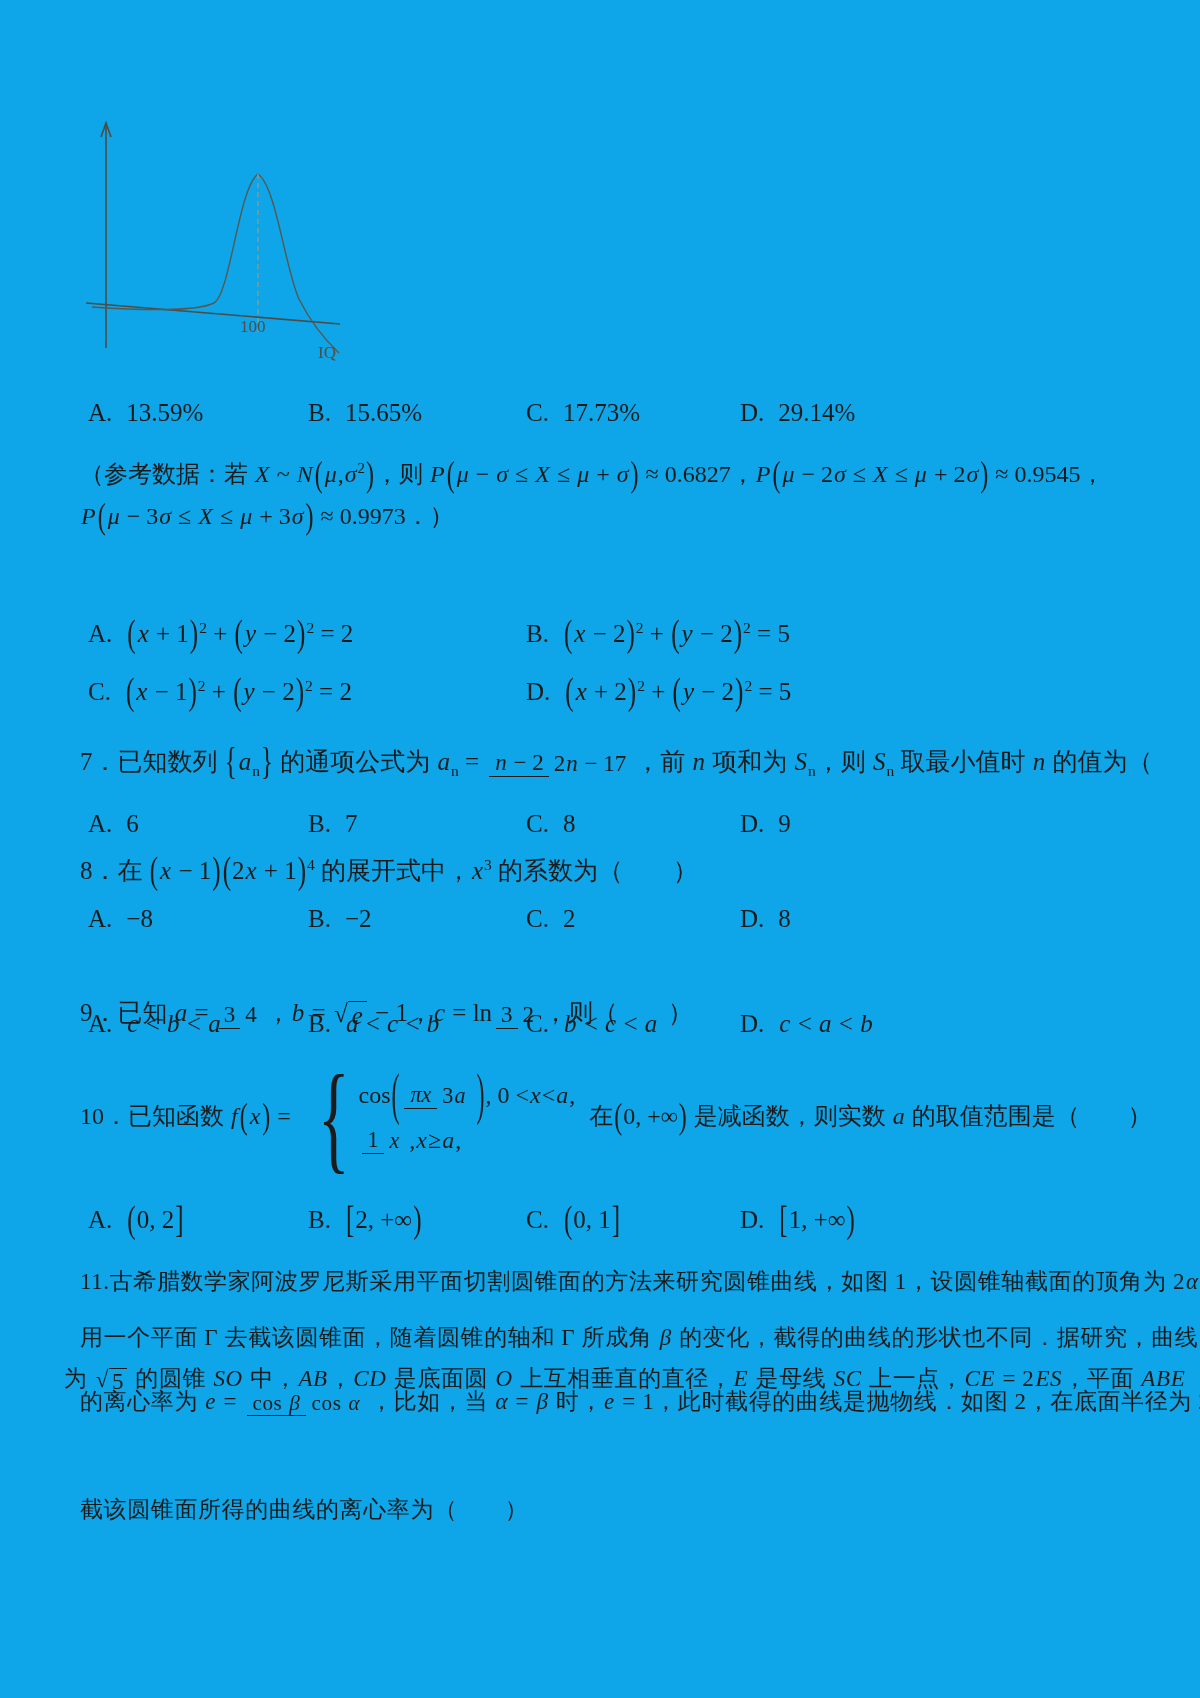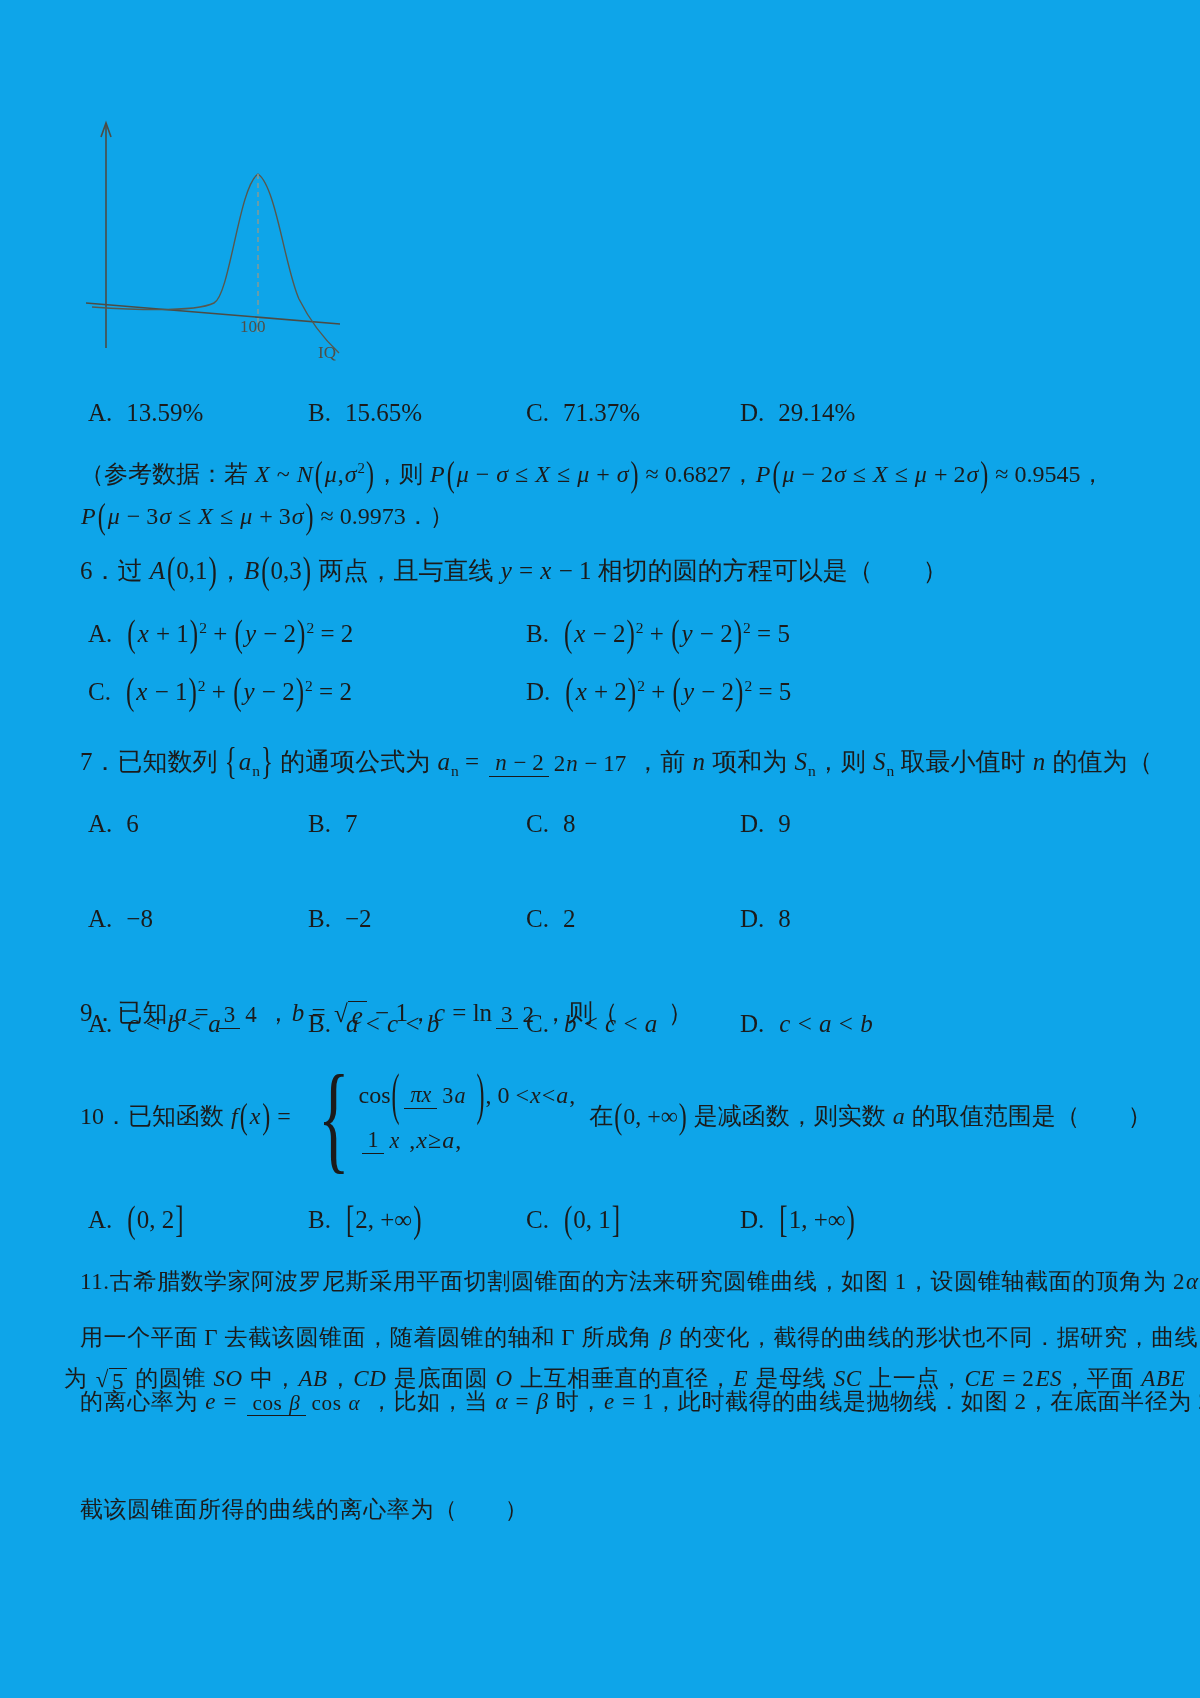--- a/index.html
+++ b/index.html
@@ -56,38 +56,35 @@
     <span class="opt c1">
         <span class="k">A.</span>
         <span class="ov">13.59%</span>
       </span>
     <span class="opt c2">
         <span class="k">B.</span>
         <span class="ov">15.65%</span>
       </span>
     <span class="opt c3">
         <span class="k">C.</span>
-        <span class="ov">71.37%</span>
+        <span class="ov">17.73%</span>
       </span>
     <span class="opt c4">
         <span class="k">D.</span>
         <span class="ov">29.14%</span>
       </span>
   </div>
 
   <div class="line fs24" style="top:436px;height:54px;align-items:flex-end;">
       <span class="ov">（参考数据：若 <span class="v">X</span> ~ <span class="v">N</span><span class="tp">(</span><span class="v">μ</span>,<span class="v">σ</span><sup>2</sup><span class="tp">)</span>，则 <span class="v">P</span><span class="tp">(</span><span class="v">μ</span> − <span class="v">σ</span> ≤ <span class="v">X</span> ≤ <span class="v">μ</span> + <span class="v">σ</span><span class="tp">)</span> ≈ 0.6827，<span class="v">P</span><span class="tp">(</span><span class="v">μ</span> − 2<span class="v">σ</span> ≤ <span class="v">X</span> ≤ <span class="v">μ</span> + 2<span class="v">σ</span><span class="tp">)</span> ≈ 0.9545，</span>
     </div>
   <div class="line fs24" style="top:492px;height:48px;">
       <span class="ov"><span class="v">P</span><span class="tp">(</span><span class="v">μ</span> − 3<span class="v">σ</span> ≤ <span class="v">X</span> ≤ <span class="v">μ</span> + 3<span class="v">σ</span><span class="tp">)</span> ≈ 0.9973．）</span>
     </div>
 
-  <div class="line" style="top:548px;height:44px;">
-      <span class="ov">6．过 <span class="v">A</span><span class="tp">(</span>0,1<span class="tp">)</span>，<span class="v">B</span><span class="tp">(</span>0,3<span class="tp">)</span> 两点，且与直线 <span class="v">y</span> = <span class="v">x</span> − 1 相切的圆的方程可以是（　　）</span>
-    </div>
   <div class="optrow" style="top:606px;height:56px;">
     <span class="opt c1">
         <span class="k">A.</span>
         <span class="ov"><span class="tp">(</span><span class="v">x</span> + 1<span class="tp">)</span><sup>2</sup> + <span class="tp">(</span><span class="v">y</span> − 2<span class="tp">)</span><sup>2</sup> = 2</span>
       </span>
     <span class="opt c3">
         <span class="k">B.</span>
         <span class="ov"><span class="tp">(</span><span class="v">x</span> − 2<span class="tp">)</span><sup>2</sup> + <span class="tp">(</span><span class="v">y</span> − 2<span class="tp">)</span><sup>2</sup> = 5</span>
       </span>
   </div>
@@ -120,20 +117,23 @@
     <span class="opt c3">
         <span class="k">C.</span>
         <span class="ov">8</span>
       </span>
     <span class="opt c4">
         <span class="k">D.</span>
         <span class="ov">9</span>
       </span>
   </div>
 
+  <div class="line" style="top:846px;height:48px;">
+      <span class="ov">8．在 <span class="tp">(</span><span class="v">x</span> − 1<span class="tp">)</span><span class="tp">(</span>2<span class="v">x</span> + 1<span class="tp">)</span><sup>4</sup> 的展开式中，<span class="v">x</span><sup>3</sup> 的系数为（　　）</span>
+    </div>
   <div class="optrow" style="top:902px;height:34px;">
     <span class="opt c1">
         <span class="k">A.</span>
         <span class="ov">−8</span>
       </span>
     <span class="opt c2">
         <span class="k">B.</span>
         <span class="ov">−2</span>
       </span>
     <span class="opt c3">

